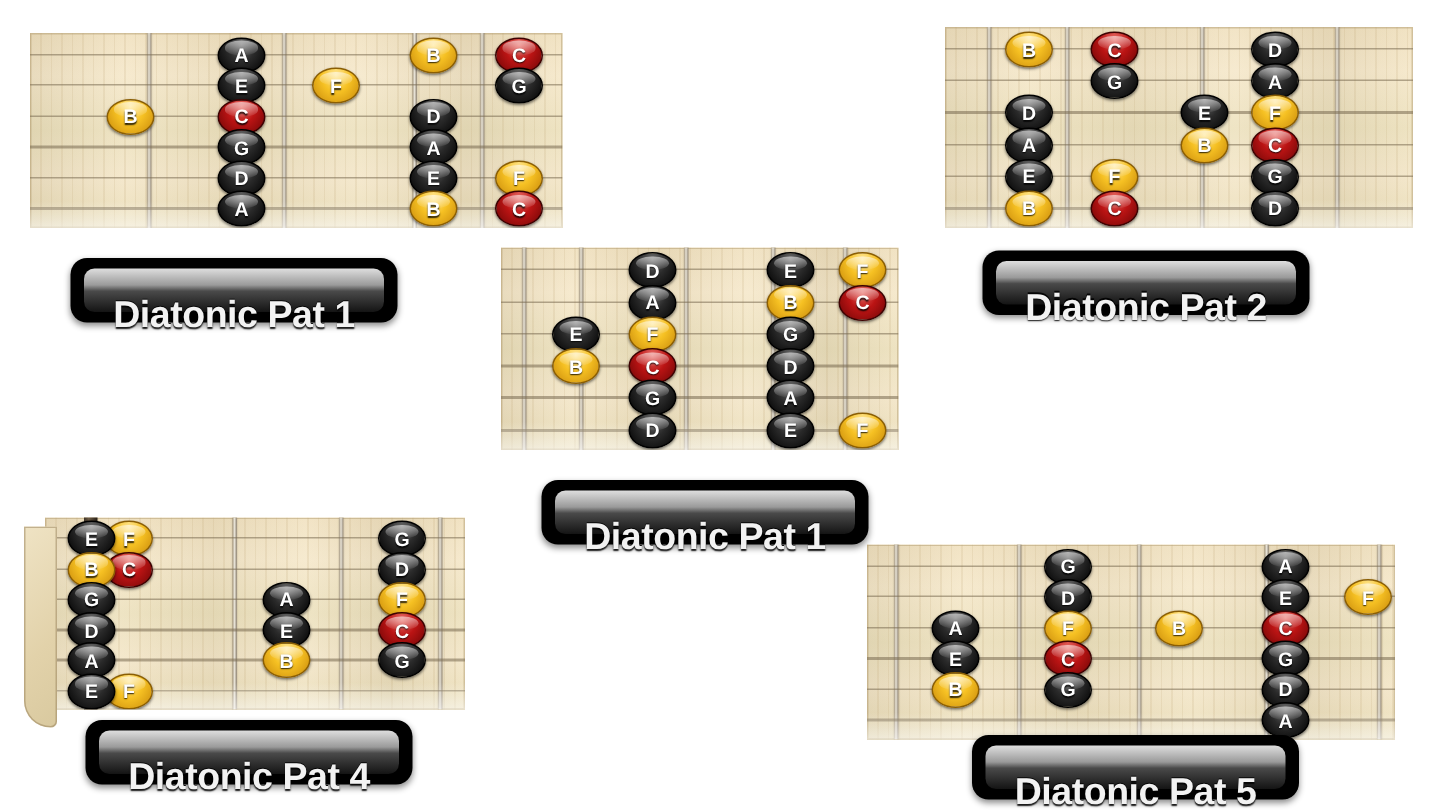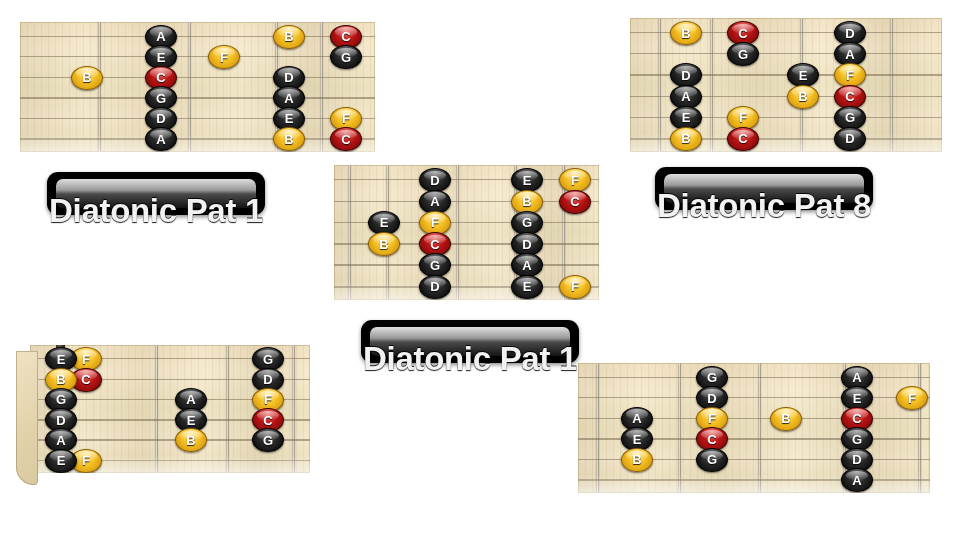--- a/index.html
+++ b/index.html
@@ -108,21 +108,21 @@
     z-index:20;
   }
   .plabel .inner{
     width:92%;height:68%;
     border-radius:7px;
     background:linear-gradient(180deg,#dedede 0%,#9a9a9a 38%,#4a4a4a 52%,#141414 100%);
     display:flex;align-items:center;justify-content:center;
   }
   .plabel .txt{
     color:#f2f2f2;
-    font-size:33px;
+    font-size:25px;
     font-weight:bold;
     font-family:"Liberation Sans", sans-serif;
     letter-spacing:-0.3px;
     white-space:nowrap;
     text-shadow:0 -1px 0 rgba(0,0,0,.9), 0 1px 1px rgba(0,0,0,.9);
     transform:translateY(1px);
     margin-top:32px;
   }
 </style>
 </head>
@@ -267,21 +267,21 @@
       </div>
       <div class="note black" style="left: 219px; top: 98.758px;">
         <span>G</span>
       </div>
       <div class="note black" style="left: 219px; top: 119.93px;">
         <span>D</span>
       </div>
     </div>
     <div class="plabel" style="left: 655px; top: 167px; width: 218px; height: 43px;">
       <div class="inner">
-        <div class="txt">Diatonic Pat 8</div>
+        <div class="txt">Diatonic Pat 2</div>
       </div>
     </div>
     <div class="board" style="left: 334px; top: 165px; width: 265px; height: 135px;">
       <div class="grain"></div>
       <div class="frets">
         <div class="fret" style="left: 14px;"></div>
         <div class="fret" style="left: 52px;"></div>
         <div class="fret" style="left: 122px;"></div>
         <div class="fret" style="left: 180px;"></div>
         <div class="fret" style="left: 228px;"></div>
@@ -415,20 +415,25 @@
         <span>D</span>
       </div>
       <div class="note black" style="left: 30px; top: 94.336px;">
         <span>A</span>
       </div>
       <div class="note black" style="left: 30px; top: 114.56px;">
         <span>E</span>
       </div>
     </div>
     <div class="headstock" style="left: 16px; top: 351px; width: 22px; height: 134px; z-index: 1;"></div>
+    <div class="plabel" style="left: 57px; top: 480px; width: 218px; height: 43px;">
+      <div class="inner">
+        <div class="txt">Diatonic Pat 4</div>
+      </div>
+    </div>
     <div class="board" style="left: 578px; top: 363px; width: 352px; height: 130px;">
       <div class="grain"></div>
       <div class="frets">
         <div class="fret" style="left: 18px;"></div>
         <div class="fret" style="left: 100px;"></div>
         <div class="fret" style="left: 180px;"></div>
         <div class="fret" style="left: 265px;"></div>
         <div class="fret" style="left: 340px;"></div>
       </div>
       <div class="strings">
@@ -482,13 +487,18 @@
       <div class="note black" style="left: 278px; top: 95.81px;">
         <span>D</span>
       </div>
       <div class="note black" style="left: 278px; top: 116.35px;">
         <span>A</span>
       </div>
       <div class="note yellow" style="left: 333px; top: 34.19px;">
         <span>F</span>
       </div>
     </div>
+    <div class="plabel" style="left: 648px; top: 490px; width: 218px; height: 43px;">
+      <div class="inner">
+        <div class="txt">Diatonic Pat 5</div>
+      </div>
+    </div>
   </div>
 
 </body></html>

